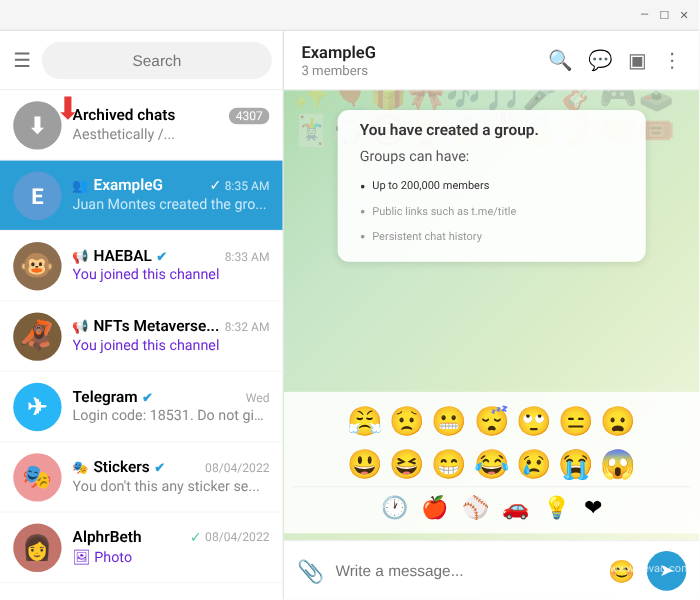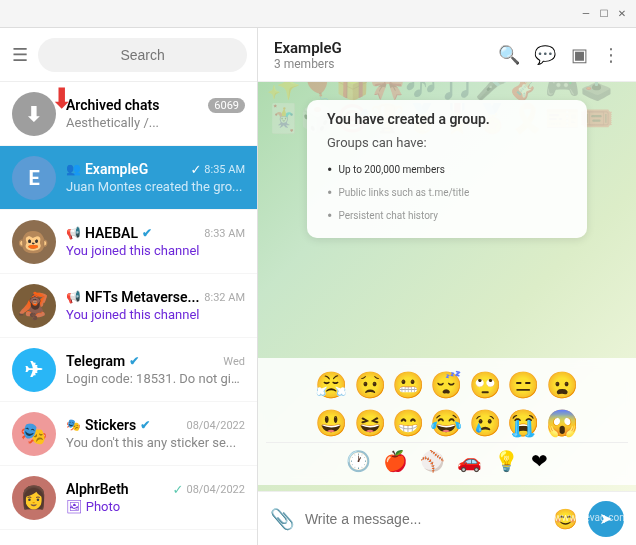--- a/index.html
+++ b/index.html
@@ -436,21 +436,21 @@
 
     <div class="chat-list">
 
       <div class="chat-item" style="position:relative;">
         <div class="avatar avatar-archived">
           <span>⬇</span>
         </div>
         <div class="chat-info">
           <div class="chat-name-row">
             <span class="chat-name">Archived chats</span>
-            <span class="badge">6069</span>
+            <span class="badge">4307</span>
           </div>
           <div class="chat-preview">Aesthetically /...</div>
         </div>
 
         <div class="red-arrow">⬇</div>
       </div>
 
       <div class="chat-item active">
         <div class="avatar avatar-exampleg">E</div>
         <div class="chat-info">

